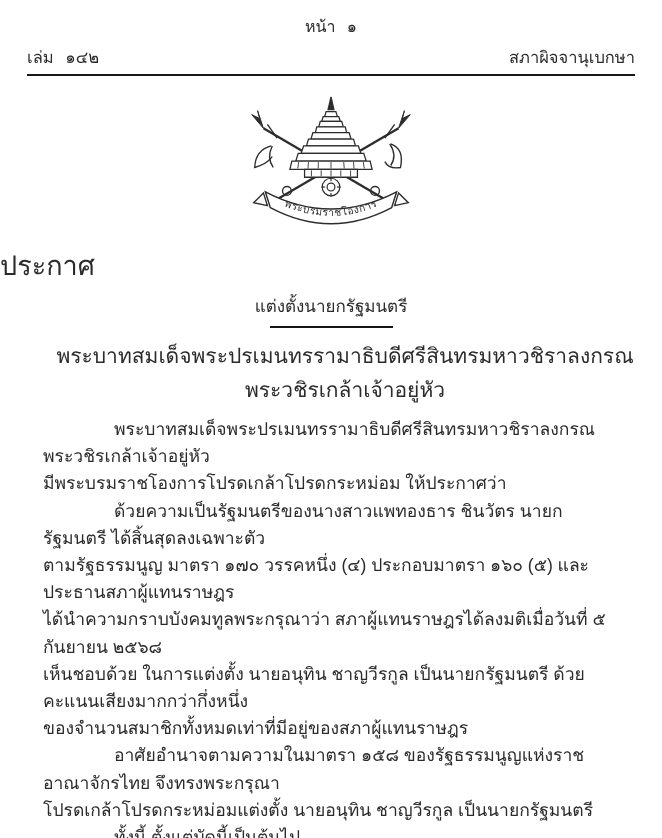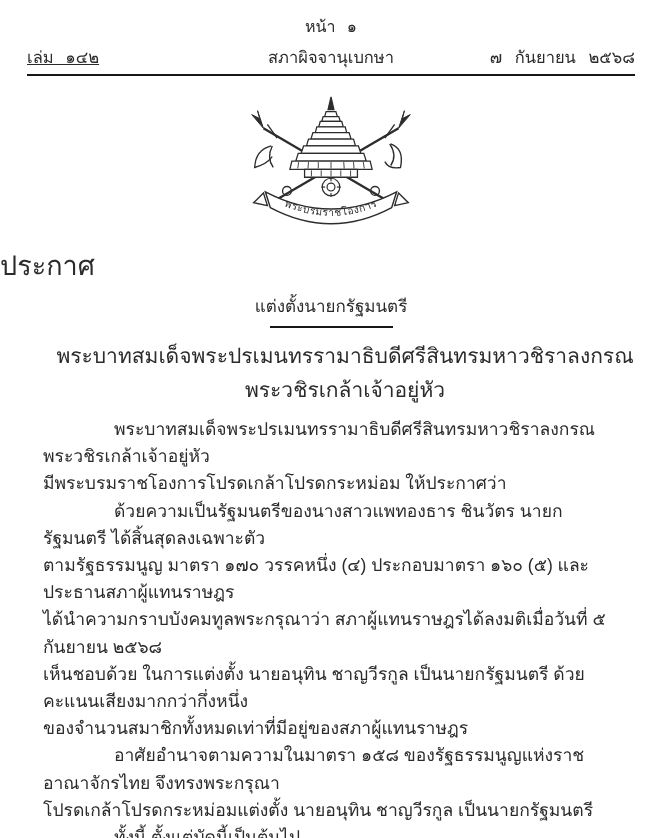--- a/index.html
+++ b/index.html
@@ -18,21 +18,21 @@
     font-size: 16px;
     word-spacing: 7px;
   }
   .masthead {
     display: flex;
     align-items: flex-end;
     padding: 0 27px;
     margin-top: 5px;
     font-size: 16.5px;
   }
-  .masthead .mh-left  { flex: 1; display: flex; word-spacing: 7px; text-decoration: underline; }
+  .masthead .mh-left  { flex: 1; display: flex; word-spacing: 7px; }
   .masthead .mh-center{ flex: 0 0 auto; }
   .masthead .mh-right { flex: 1; text-align: right; word-spacing: 8px; }
   .masthead-rule {
     margin: 4px 27px 0;
     border: none;
     border-top: 2.5px solid #161616;
   }
   .emblem-wrap {
     margin-top: 19px;
     display: flex;
@@ -75,21 +75,20 @@
 </head>
 <body>
 
 <div class="page-label">หน้า ๑</div>
 
 <div class="masthead">
   <div class="mh-left">
     <span>เล่ม ๑๔๒</span>
   </div>
   <div class="mh-center">สภาผิจจานุเบกษา</div>
-  <div class="mh-right">๗ กันยายน ๒๕๖๘</div>
 </div>
 
 <hr class="masthead-rule">
 
 <div class="emblem-wrap">
   <svg width="186" height="142" viewBox="0 0 190 145">
 
     <g stroke="#2d2d2d" stroke-width="2.4" fill="none">
       <line x1="26" y1="34" x2="156" y2="110"></line>
       <line x1="164" y1="34" x2="34" y2="110"></line>

